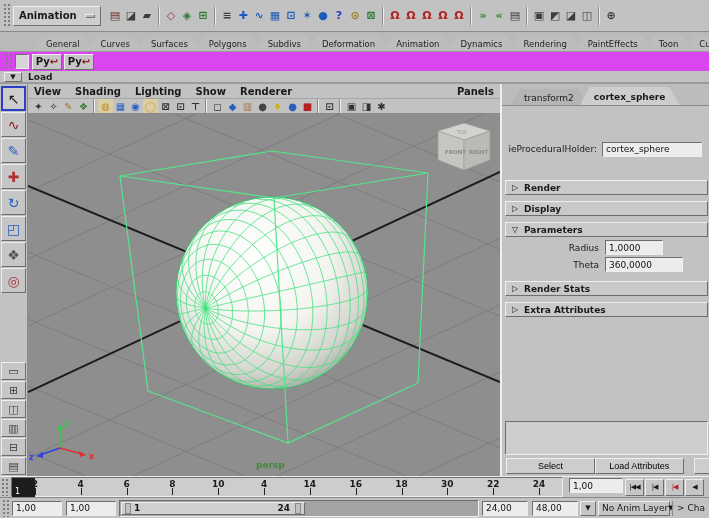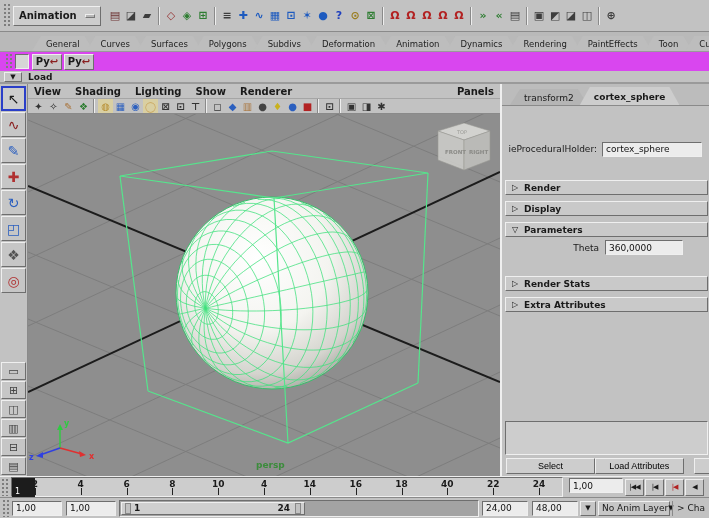--- a/index.html
+++ b/index.html
@@ -384,21 +384,25 @@
           <span>Render</span>
         </div>
         <div class="ae-sec bev-out">
           <span class="tri">▷</span>
           <span>Display</span>
         </div>
         <div class="ae-sec bev-out" style="margin-bottom:2px">
           <span class="tri">▽</span>
           <span>Parameters</span>
         </div>
-        <div class="ae-paramrow" style="margin-bottom:20px">
+        <div class="ae-paramrow">
+          <span class="lbl">Radius</span>
+          <input class="fld" style="width: 58px;" value="1,0000">
+        </div>
+        <div class="ae-paramrow" style="margin-bottom:8px">
           <span class="lbl">Theta</span>
           <input class="fld" style="width: 78px;" value="360,0000">
         </div>
         <div class="ae-sec bev-out">
           <span class="tri">▷</span>
           <span>Render Stats</span>
         </div>
         <div class="ae-sec bev-out">
           <span class="tri">▷</span>
           <span>Extra Attributes</span>
@@ -449,21 +453,21 @@
         </span>
         <span class="tick">
           <span class="tl">16</span>
           <span class="tm"></span>
         </span>
         <span class="tick">
           <span class="tl">18</span>
           <span class="tm"></span>
         </span>
         <span class="tick">
-          <span class="tl">40</span>
+          <span class="tl">30</span>
           <span class="tm"></span>
         </span>
         <span class="tick">
           <span class="tl">22</span>
           <span class="tm"></span>
         </span>
         <span class="tick">
           <span class="tl">24</span>
           <span class="tm"></span>
         </span>

